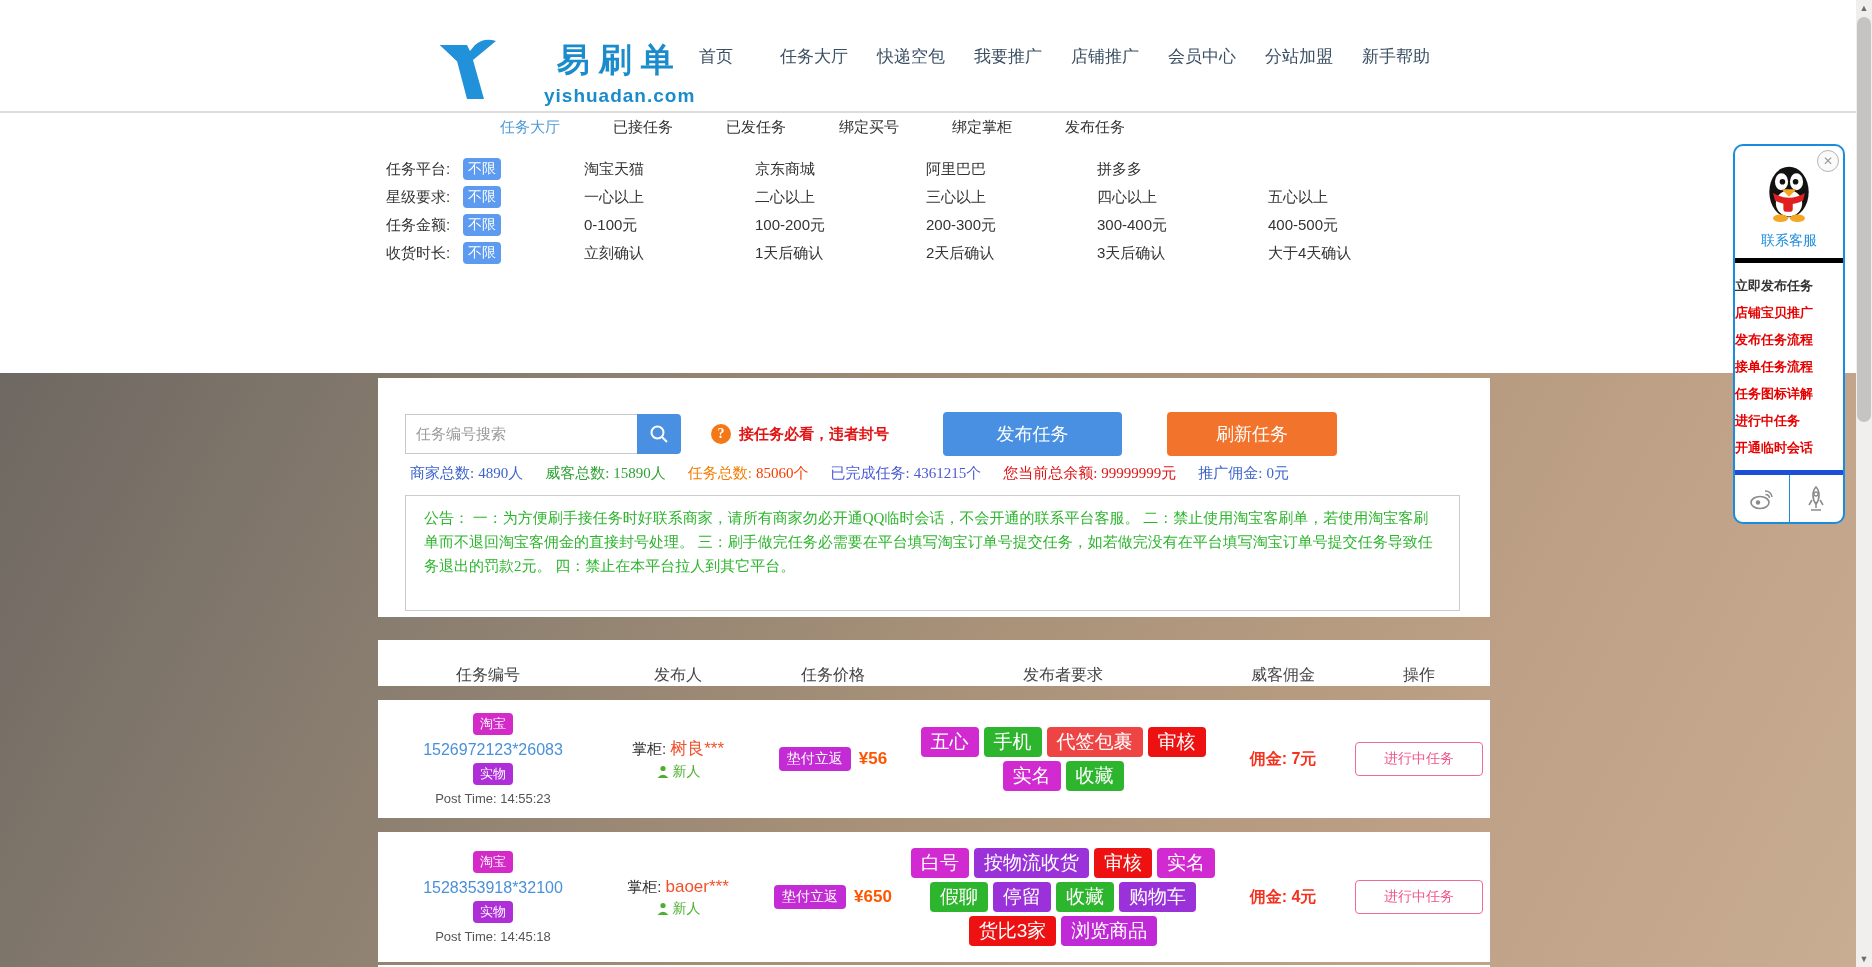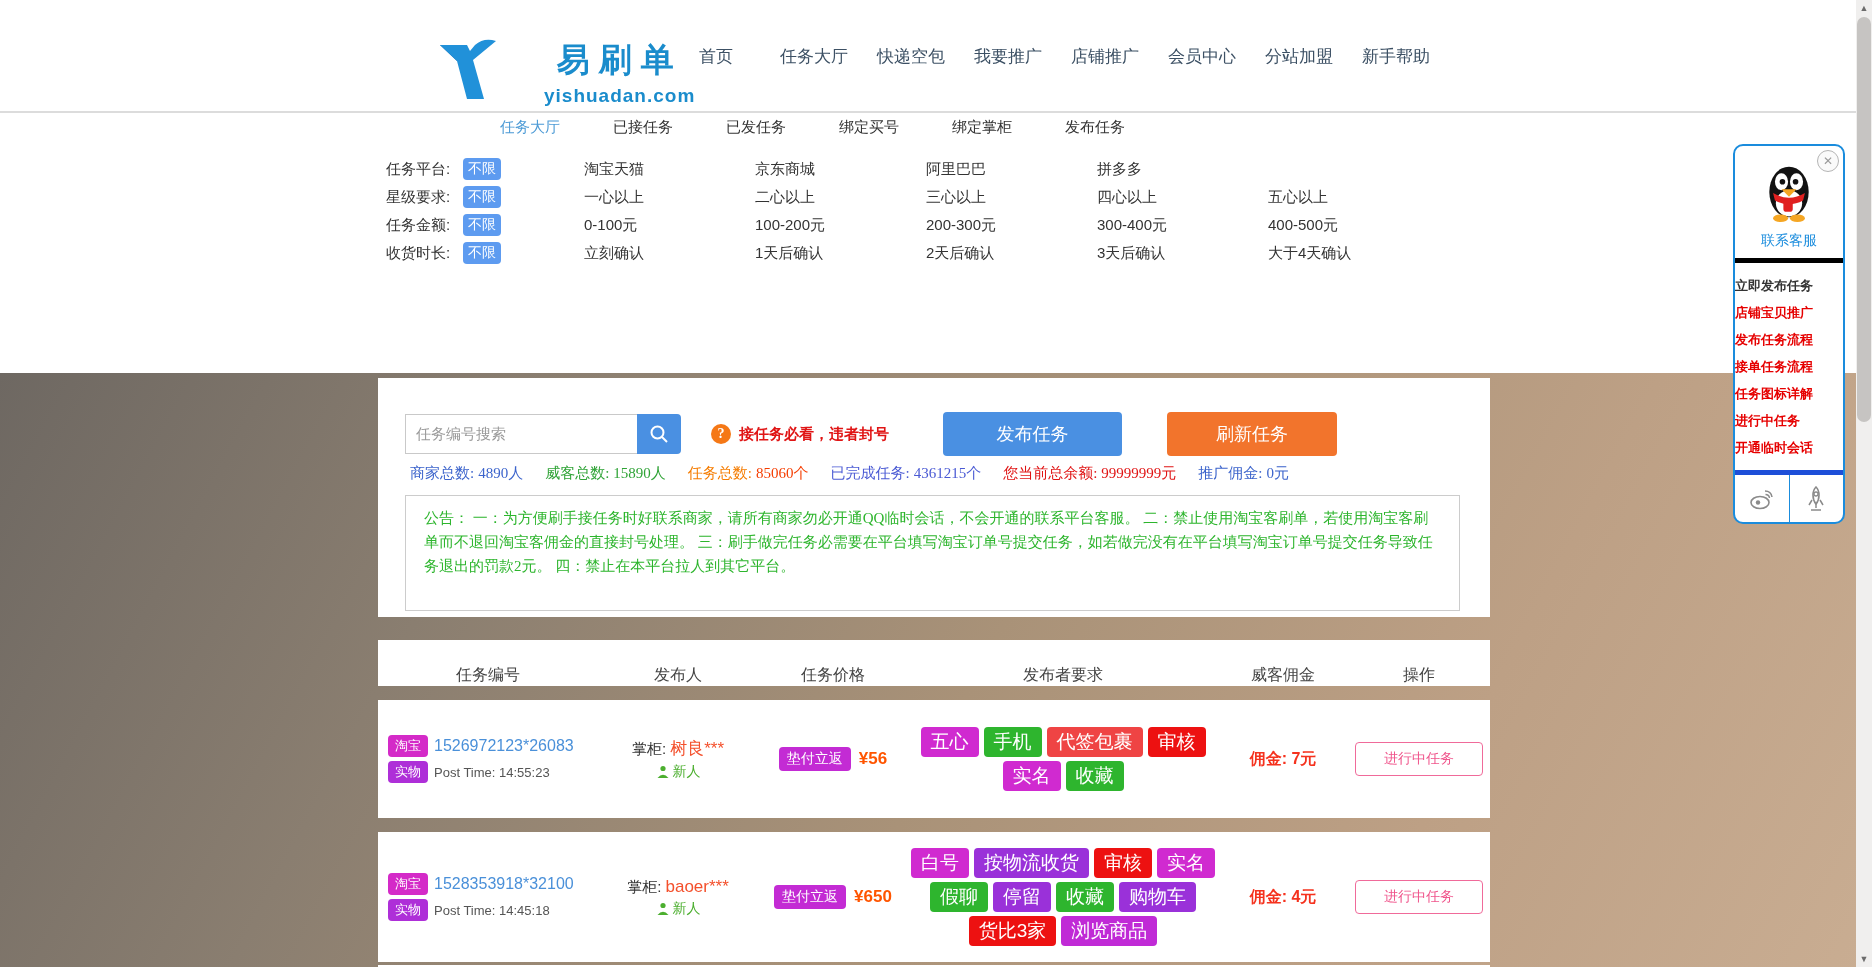--- a/index.html
+++ b/index.html
@@ -69,21 +69,21 @@
     padding:10px 18px; font-size:15px; line-height:24px; color:#2db52d; overflow:hidden; }
 
   
   .panel-b { height:46px; margin-bottom:14px; display:flex; align-items:flex-end; }
   .th { font-size:16px; color:#444; text-align:center; }
   .c1 { width:220px; } .c2 { width:160px; } .c3 { width:150px; } .c4 { width:310px; }
   .c5 { width:130px; } .c6 { width:142px; }
   .task-row { display:flex; align-items:center; margin-bottom:14px; }
   .row-c { height:118px; } .row-d { height:130px; margin-bottom:3px; }
   .task-row .c1 { padding-left:10px; }
-  .id-line,.time-line { display:flex; align-items:center; gap:6px; }
+  .id-line,.time-line { display:flex; align-items:center; gap:6px;flex-direction:column; }
   .time-line { margin-top:4px; }
   .badge { color:#fff; font-size:13px; padding:2px 7px; border-radius:4px; white-space:nowrap; }
   .b-tb { background:#d42ac8; } .b-sw { background:#ae2fd8; }
   .task-id { color:#4a90d9; font-size:16px; cursor:pointer; }
   .post-time { color:#555; font-size:13px; }
   .c2 { text-align:center; }
   .shop-line { font-size:15px; color:#333; }
   .shop-name { color:#f4502c; font-size:17px; cursor:pointer; }
   .newbie-line { margin-top:3px; color:#4caf2f; font-size:14px; display:flex; align-items:center; justify-content:center; gap:3px; }
   .c3 { display:flex; align-items:center; justify-content:center; gap:8px; }

